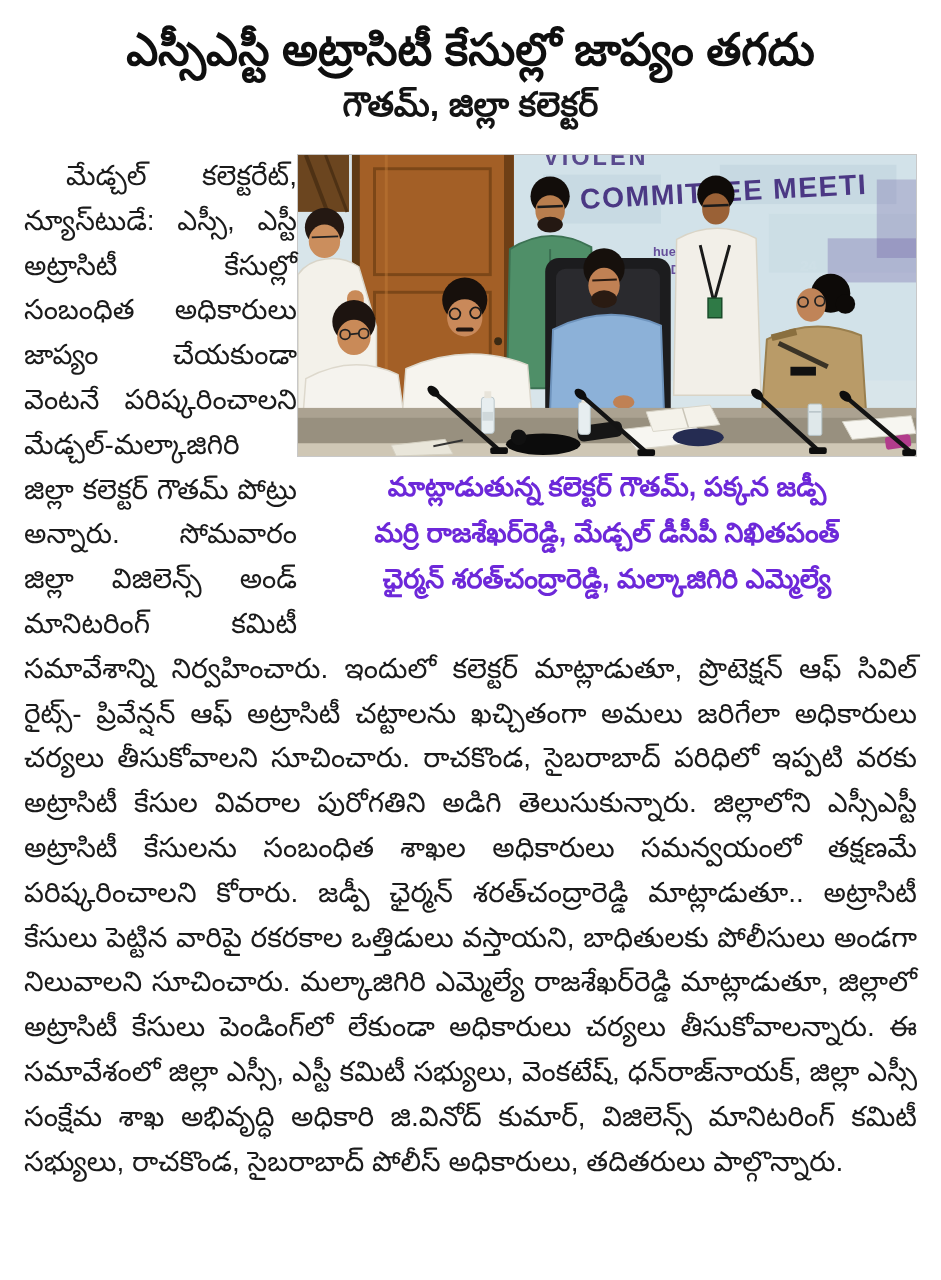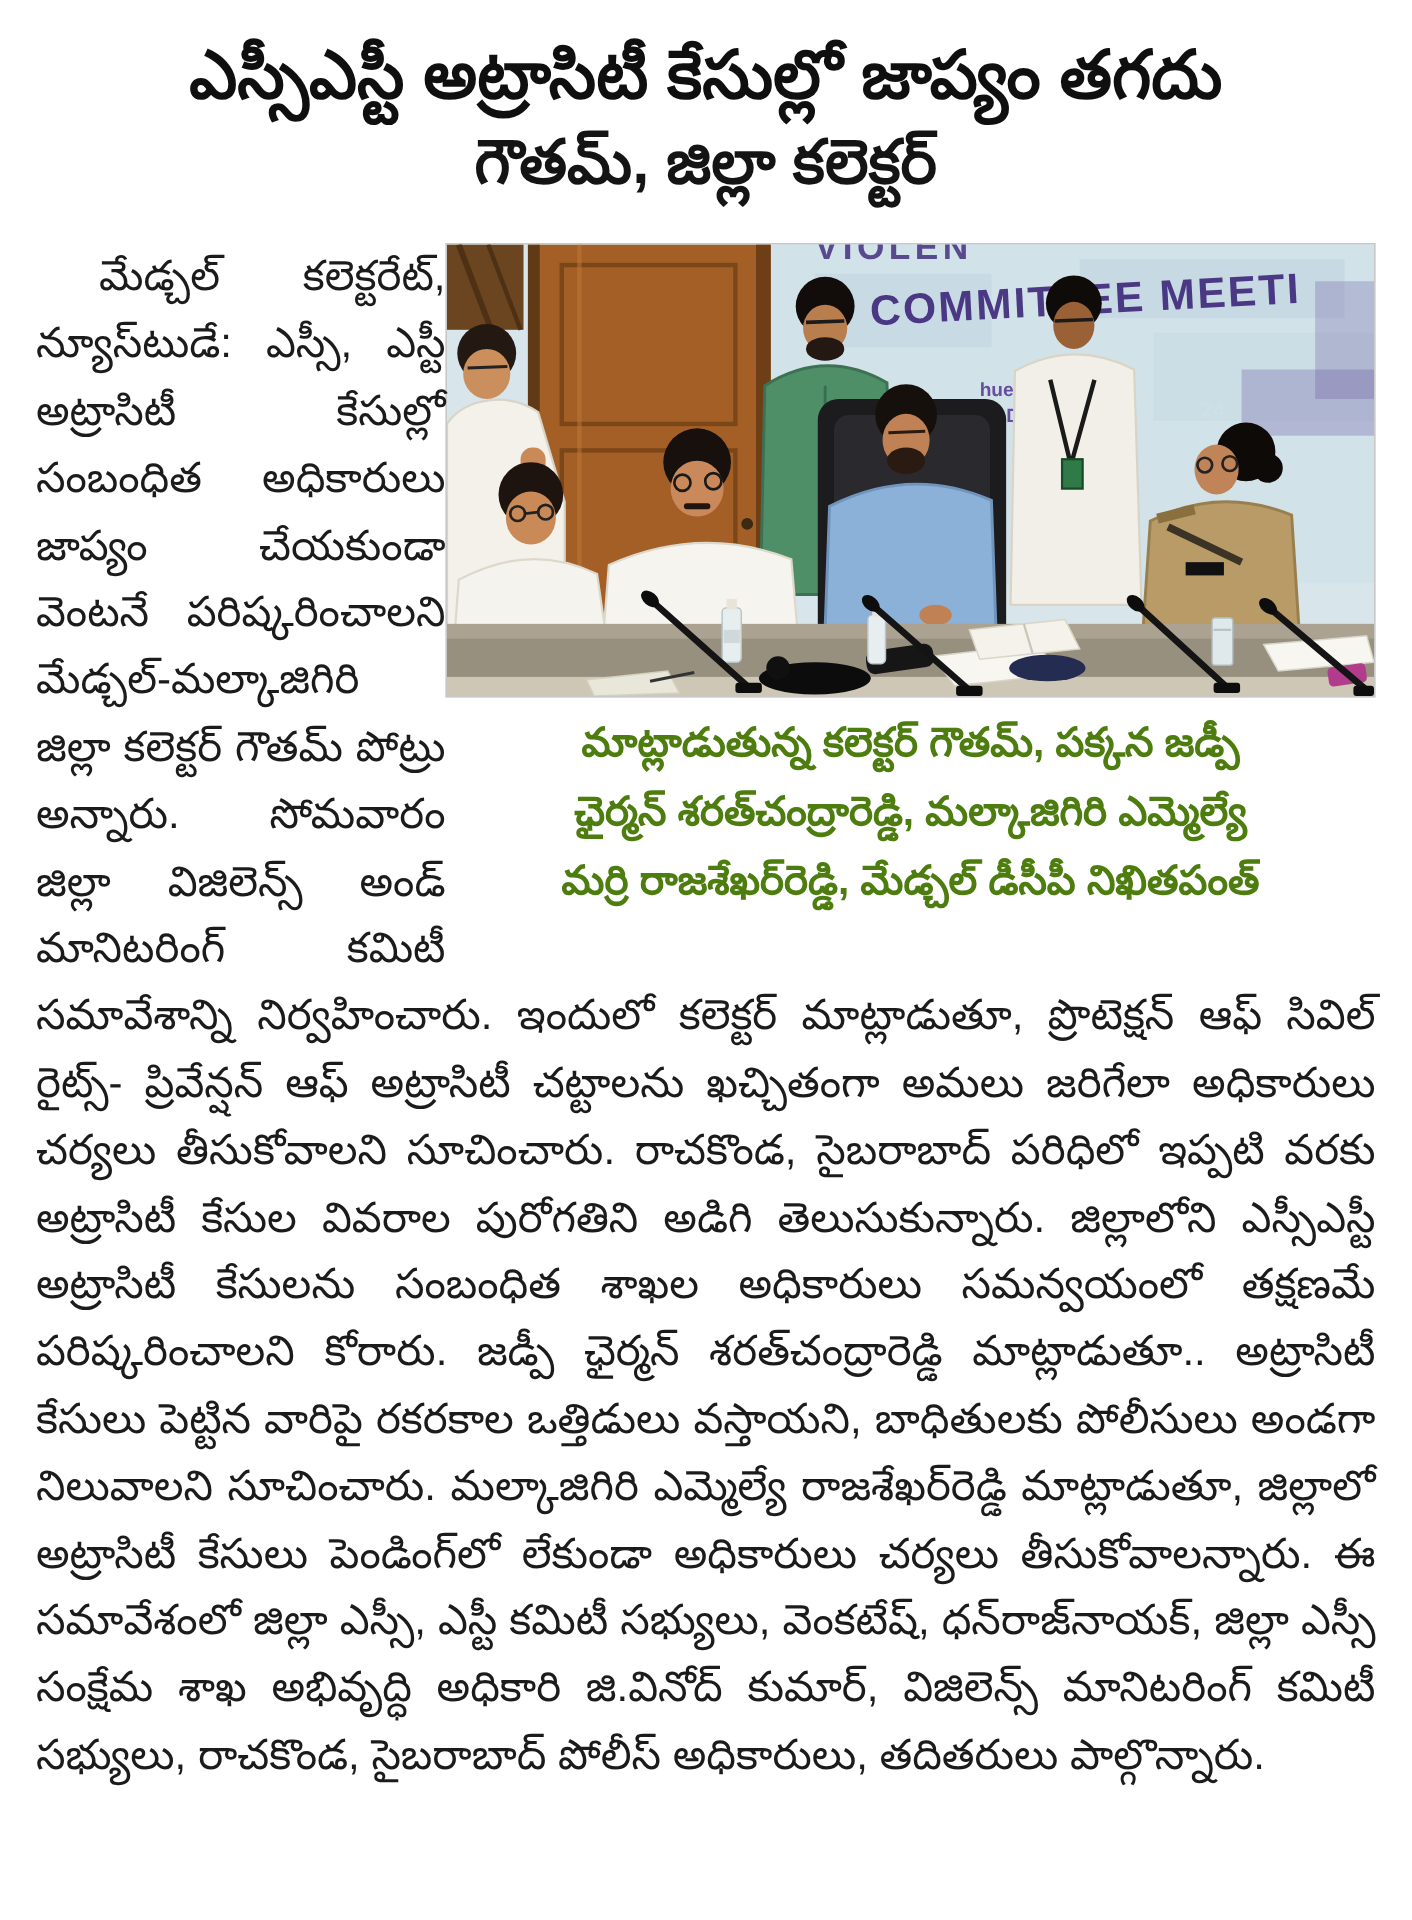--- a/index.html
+++ b/index.html
@@ -7,36 +7,36 @@
     width:941px;height:1280px;background:#ffffff;overflow:hidden;
     font-family:"Liberation Sans","DejaVu Sans",sans-serif;
     color:#161616;
   }
   .page{width:893px;height:1248px;padding:4px 24px;position:relative;}
   .headline{
     text-align:center;font-size:45px;font-weight:700;color:#0f0f0f;
     margin:18px 0 6px 0;line-height:1.25;letter-spacing:0px;
   }
   .subheadline{
-    text-align:center;font-size:41px;font-weight:600;color:#141414;
+    text-align:center;font-size:34px;font-weight:600;color:#141414;
     margin:4px 0 18px 0;line-height:1.2;
   }
   .article{
     font-size:28px;line-height:1.6;text-align:justify;color:#1b1b1b;margin-top:29px;
   }
   .photo-block{
     float:right;width:620px;margin:4px 0 4px 12px;
   }
   .photo-frame{
     width:618px;height:301px;border:1px solid #c8c8c8;background:#d8e5ea;
     display:block;
   }
   .caption{
     font-weight:700;font-size:27px;line-height:1.7;text-align:center;
-    color:#4d7c0f;margin-top:8px;
+    color:#6d28d9;margin-top:8px;
   }
   .caption div{white-space:nowrap;}
   .body-text{margin:0;text-indent:42px;}
 </style>
 </head>
 <body>
 
 <div class="page">
 
   <h1 class="headline">ఎస్సీఎస్టీ అట్రాసిటీ కేసుల్లో జాప్యం తగదు</h1>
@@ -198,21 +198,21 @@
             <rect x="196" y="298" width="18" height="7" rx="2"></rect>
             <rect x="346" y="300" width="18" height="7" rx="2"></rect>
             <rect x="521" y="298" width="18" height="7" rx="2"></rect>
             <rect x="616" y="300" width="14" height="7" rx="2"></rect>
           </g>
         </g>
       </svg>
 
       <figcaption class="caption">
         <div>మాట్లాడుతున్న కలెక్టర్ గౌతమ్, పక్కన జడ్పీ</div>
+        <div>మర్రి రాజశేఖర్‌రెడ్డి, మేడ్చల్ డీసీపీ నిఖితపంత్</div>
         <div>ఛైర్మన్ శరత్‌చంద్రారెడ్డి, మల్కాజిగిరి ఎమ్మెల్యే</div>
-        <div>మర్రి రాజశేఖర్‌రెడ్డి, మేడ్చల్ డీసీపీ నిఖితపంత్</div>
       </figcaption>
     </figure>
 
     <p class="body-text">మేడ్చల్ కలెక్టరేట్, న్యూస్‌టుడే: ఎస్సీ, ఎస్టీ అట్రాసిటీ కేసుల్లో సంబంధిత అధికారులు జాప్యం చేయకుండా వెంటనే పరిష్కరించాలని మేడ్చల్-మల్కాజిగిరి జిల్లా కలెక్టర్ గౌతమ్ పోట్రు అన్నారు. సోమవారం జిల్లా విజిలెన్స్ అండ్ మానిటరింగ్ కమిటీ సమావేశాన్ని నిర్వహించారు. ఇందులో కలెక్టర్ మాట్లాడుతూ, ప్రొటెక్షన్ ఆఫ్ సివిల్ రైట్స్- ప్రివేన్షన్ ఆఫ్ అట్రాసిటీ చట్టాలను ఖచ్చితంగా అమలు జరిగేలా అధికారులు చర్యలు తీసుకోవాలని సూచించారు. రాచకొండ, సైబరాబాద్ పరిధిలో ఇప్పటి వరకు అట్రాసిటీ కేసుల వివరాల పురోగతిని అడిగి తెలుసుకున్నారు. జిల్లాలోని ఎస్సీఎస్టీ అట్రాసిటీ కేసులను సంబంధిత శాఖల అధికారులు సమన్వయంలో తక్షణమే పరిష్కరించాలని కోరారు. జడ్పీ ఛైర్మన్ శరత్‌చంద్రారెడ్డి మాట్లాడుతూ.. అట్రాసిటీ కేసులు పెట్టిన వారిపై రకరకాల ఒత్తిడులు వస్తాయని, బాధితులకు పోలీసులు అండగా నిలువాలని సూచించారు. మల్కాజిగిరి ఎమ్మెల్యే రాజశేఖర్‌రెడ్డి మాట్లాడుతూ, జిల్లాలో అట్రాసిటీ కేసులు పెండింగ్‌లో లేకుండా అధికారులు చర్యలు తీసుకోవాలన్నారు. ఈ సమావేశంలో జిల్లా ఎస్సీ, ఎస్టీ కమిటీ సభ్యులు, వెంకటేష్, ధన్‌రాజ్‌నాయక్, జిల్లా ఎస్సీ సంక్షేమ శాఖ అభివృద్ధి అధికారి జి.వినోద్ కుమార్, విజిలెన్స్ మానిటరింగ్ కమిటీ సభ్యులు, రాచకొండ, సైబరాబాద్ పోలీస్ అధికారులు, తదితరులు పాల్గొన్నారు.</p>
 
   </div>
 </div>
 
 </body></html>

